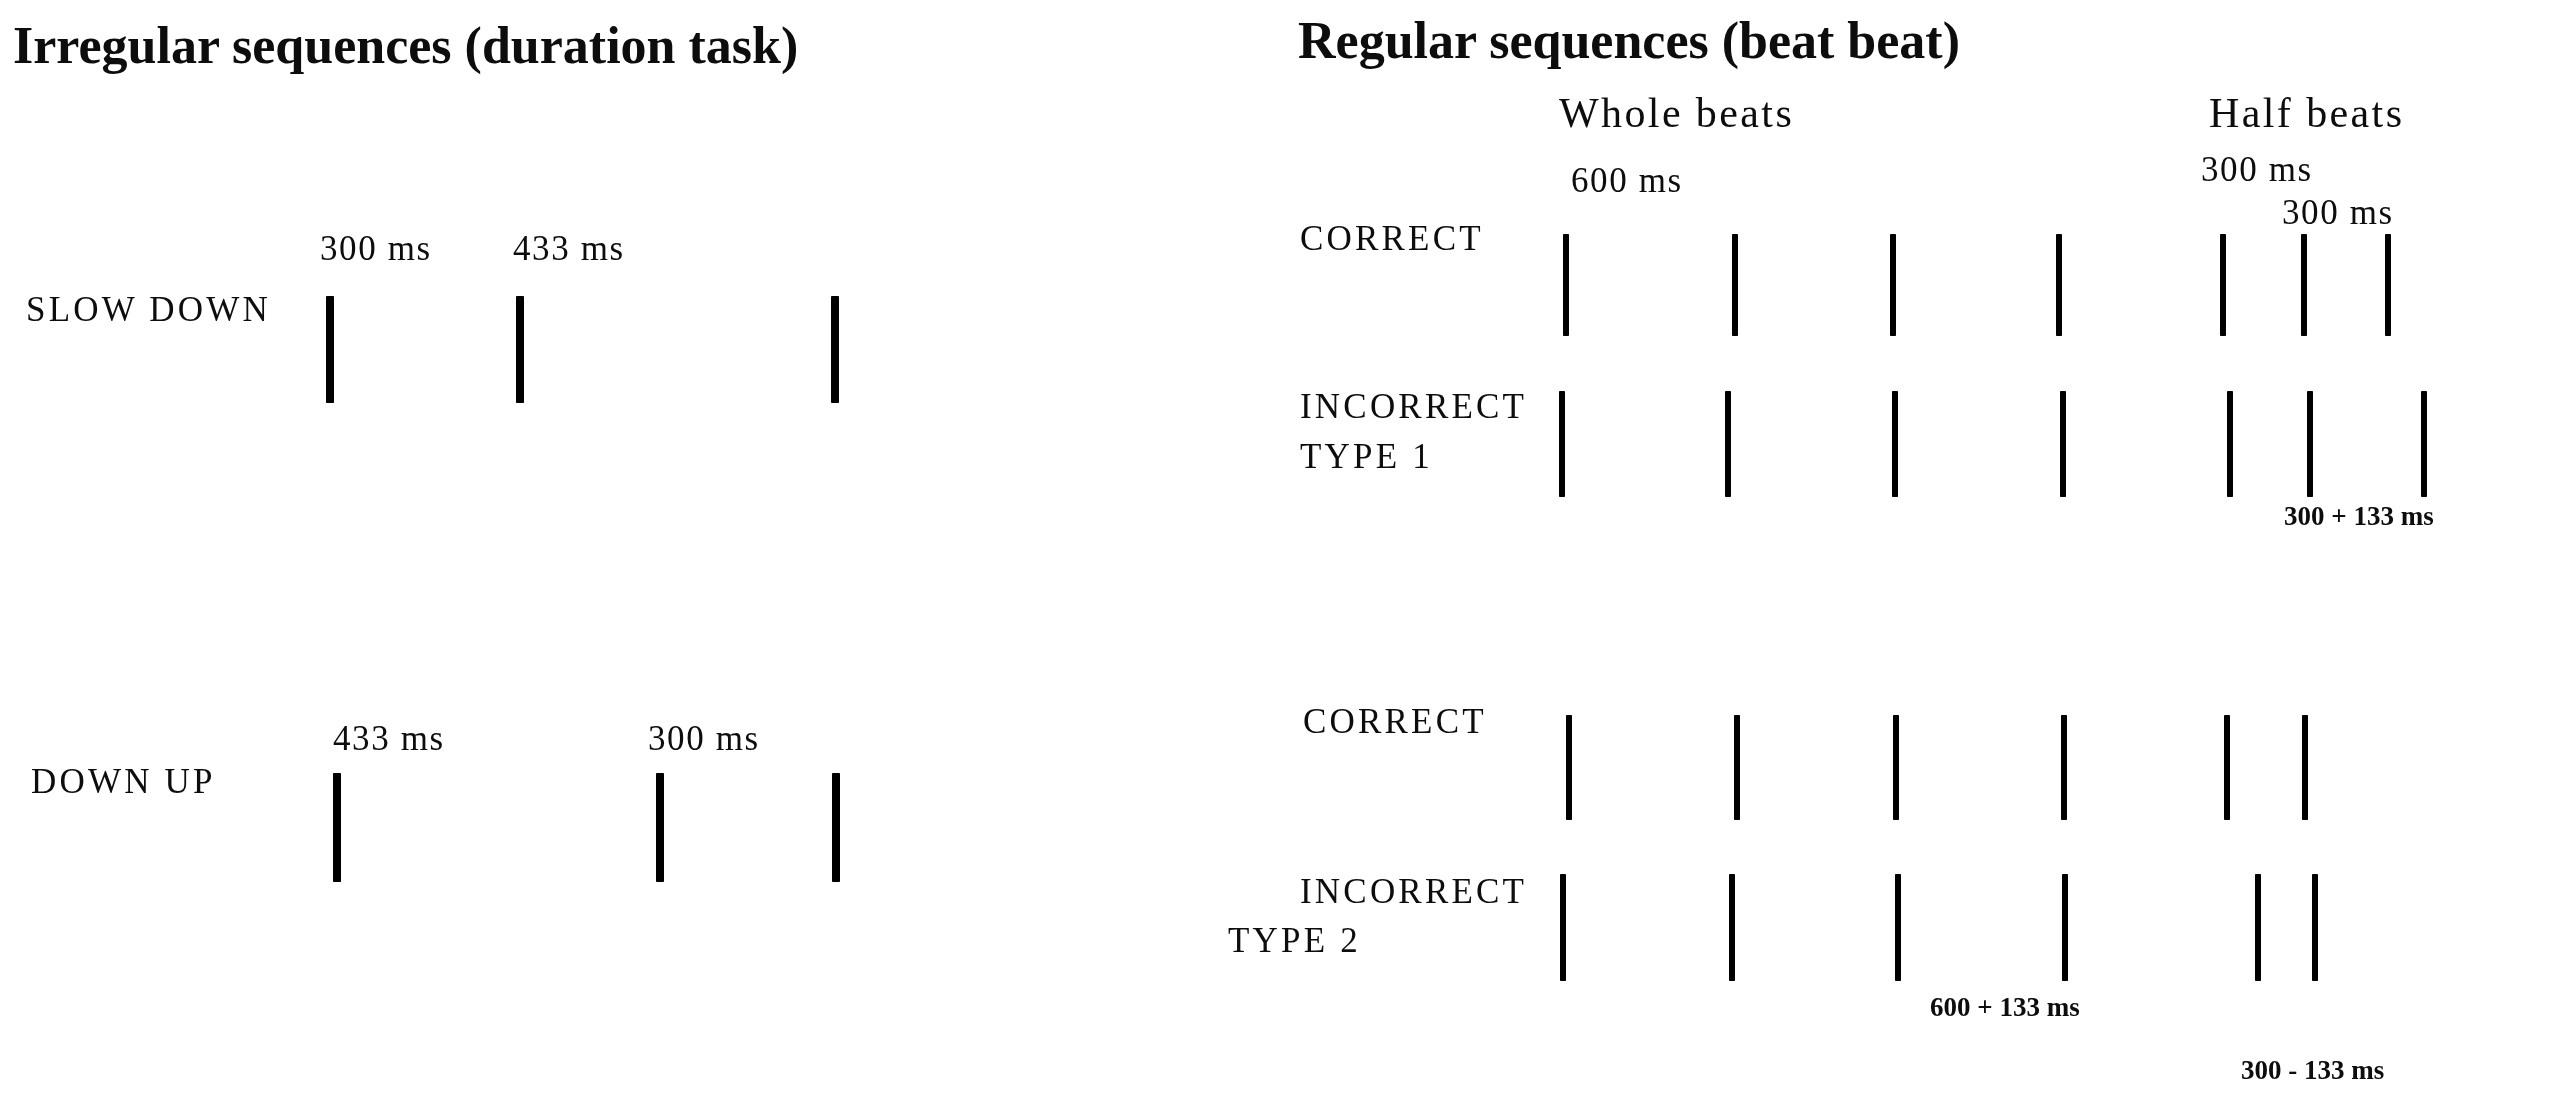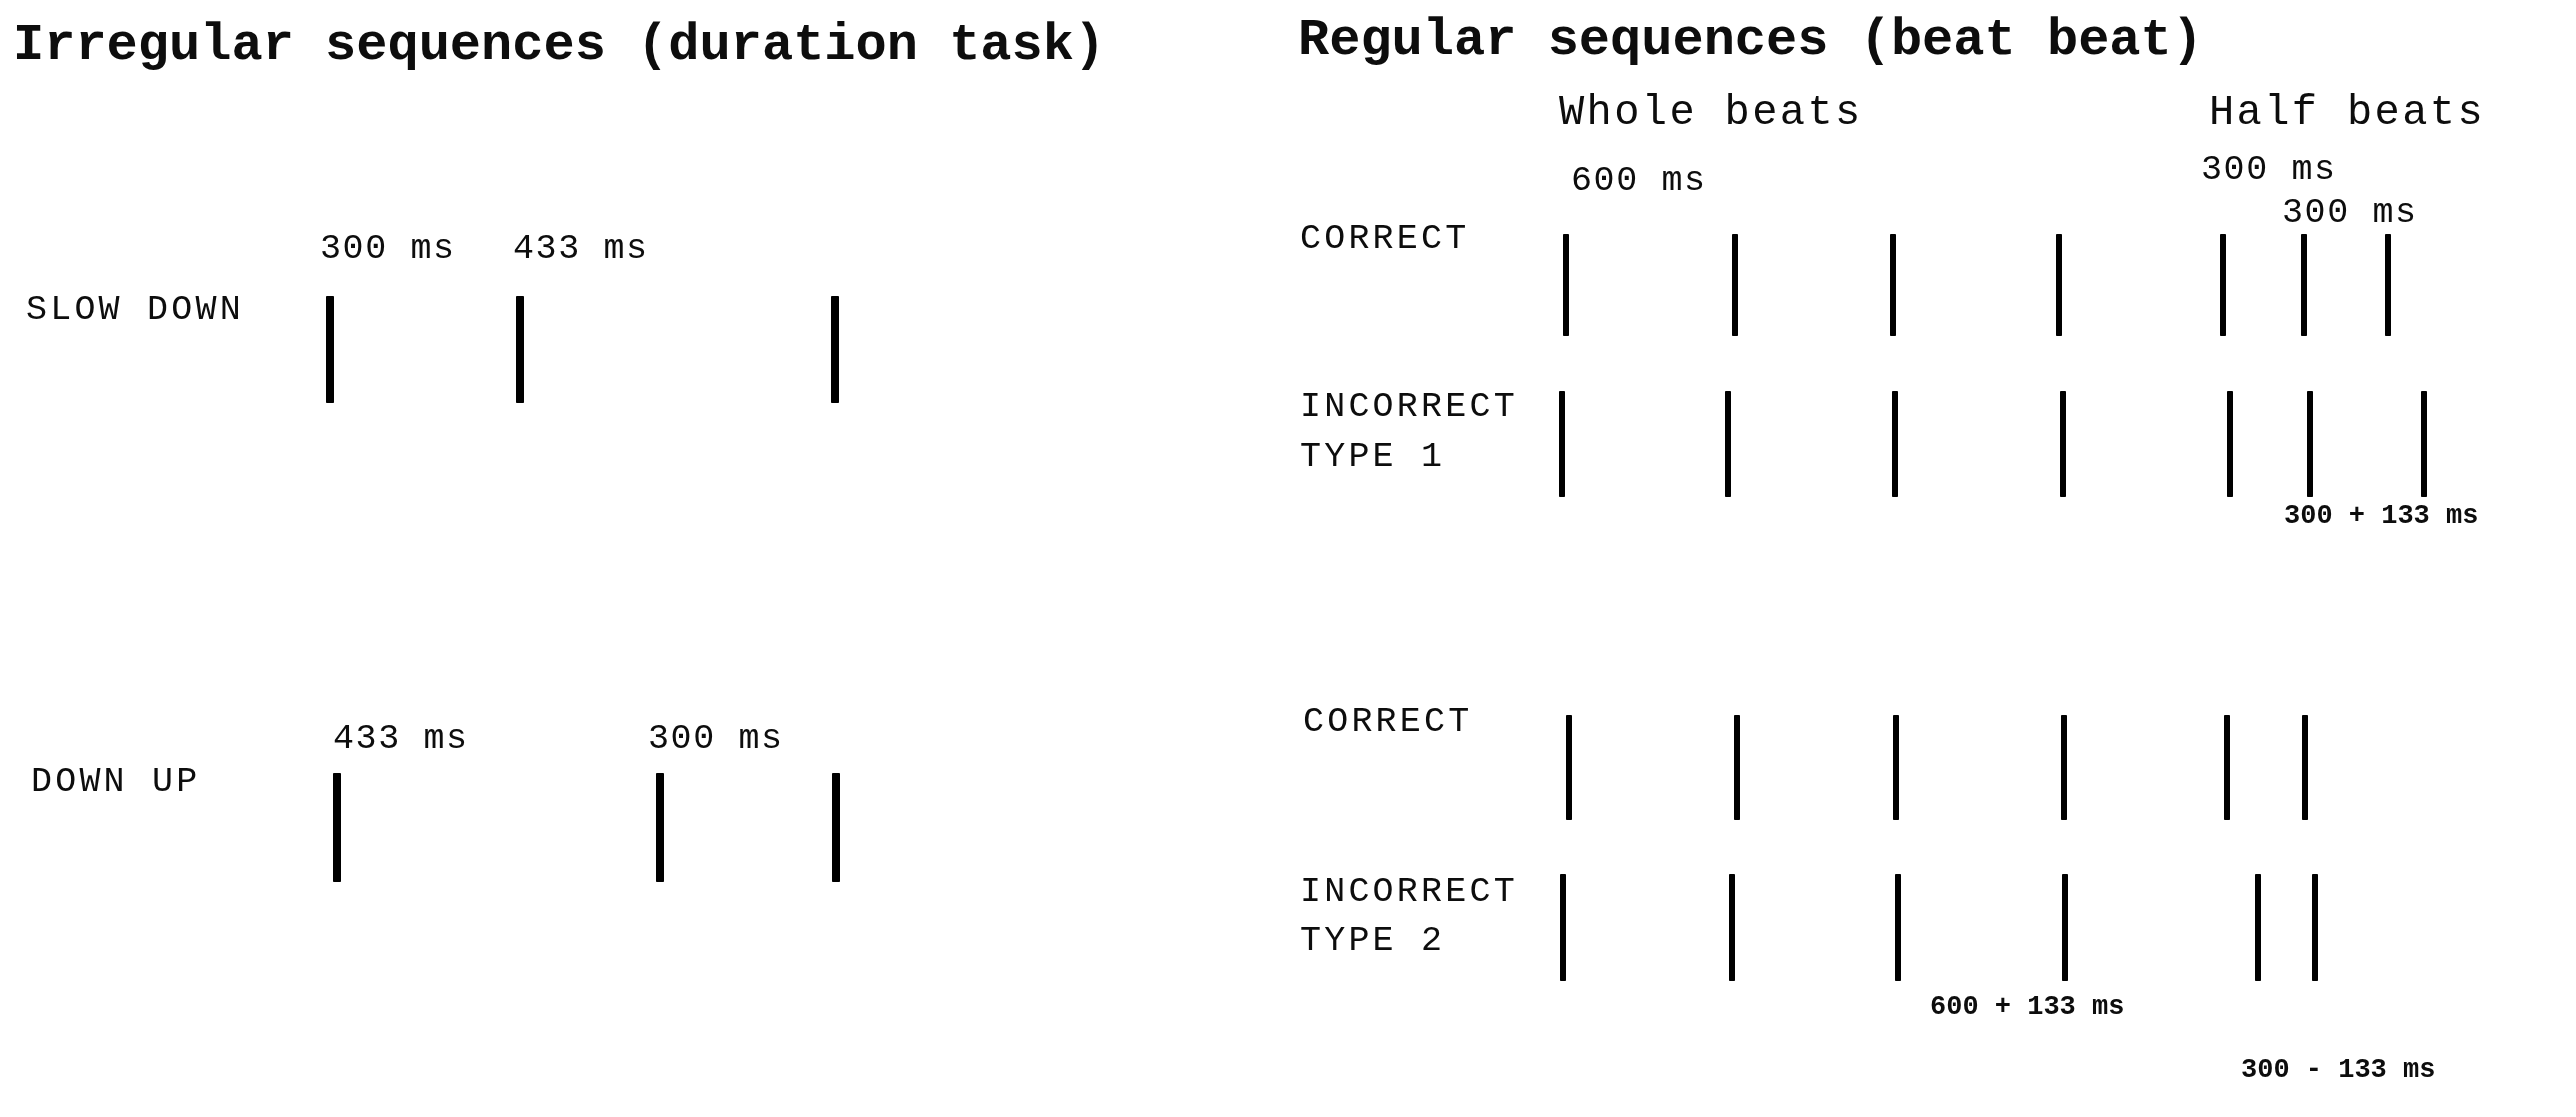--- a/index.html
+++ b/index.html
@@ -6,21 +6,21 @@
     margin: 0;
     padding: 0;
     background: #ffffff;
   }
   #figure {
     position: relative;
     width: 2576px;
     height: 1117px;
     background: #ffffff;
     overflow: hidden;
-    font-family: Liberation Mono, monospace;
+    font-family: Liberation Serif, serif;
     color: #0d0d0d;
   }
   #figure .abs {
     position: absolute;
     white-space: nowrap;
   }
   .title {
     position: absolute;
     white-space: nowrap;
     margin: 0;
@@ -109,21 +109,21 @@
         <div class="tick" style="left: 2307px; top: 391px; width: 6.4px; height: 106px; background: rgb(0, 0, 0);"></div>
         <div class="tick" style="left: 2421px; top: 391px; width: 6.4px; height: 106px; background: rgb(0, 0, 0);"></div>
         <div class="abs rowlabel" style="left: 1303px; top: 702px;">CORRECT</div>
         <div class="tick" style="left: 1566px; top: 715px; width: 6.4px; height: 105px; background: rgb(0, 0, 0);"></div>
         <div class="tick" style="left: 1734px; top: 715px; width: 6.4px; height: 105px; background: rgb(0, 0, 0);"></div>
         <div class="tick" style="left: 1893px; top: 715px; width: 6.4px; height: 105px; background: rgb(0, 0, 0);"></div>
         <div class="tick" style="left: 2061px; top: 715px; width: 6.4px; height: 105px; background: rgb(0, 0, 0);"></div>
         <div class="tick" style="left: 2224px; top: 715px; width: 6.4px; height: 105px; background: rgb(0, 0, 0);"></div>
         <div class="tick" style="left: 2302px; top: 715px; width: 6.4px; height: 105px; background: rgb(0, 0, 0);"></div>
         <div class="abs rowlabel" style="left: 1300px; top: 872px;">INCORRECT</div>
-        <div class="abs rowlabel" style="left: 1300px; top: 921px;">TYPE 2</div>
+        <div class="abs rowlabel" style="left: 1228px; top: 921px;">TYPE 2</div>
         <div class="tick" style="left: 1560px; top: 874px; width: 6.4px; height: 107px; background: rgb(0, 0, 0);"></div>
         <div class="tick" style="left: 1729px; top: 874px; width: 6.4px; height: 107px; background: rgb(0, 0, 0);"></div>
         <div class="tick" style="left: 1895px; top: 874px; width: 6.4px; height: 107px; background: rgb(0, 0, 0);"></div>
         <div class="tick" style="left: 2062px; top: 874px; width: 6.4px; height: 107px; background: rgb(0, 0, 0);"></div>
         <div class="tick" style="left: 2255px; top: 874px; width: 6.4px; height: 107px; background: rgb(0, 0, 0);"></div>
         <div class="tick" style="left: 2312px; top: 874px; width: 6.4px; height: 107px; background: rgb(0, 0, 0);"></div>
       </div>
     <div id="right-annotations">
         <div class="abs annot" style="left: 2284px; top: 501px;">300 + 133 ms</div>
         <div class="abs annot" style="left: 1930px; top: 992px;">600 + 133 ms</div>

